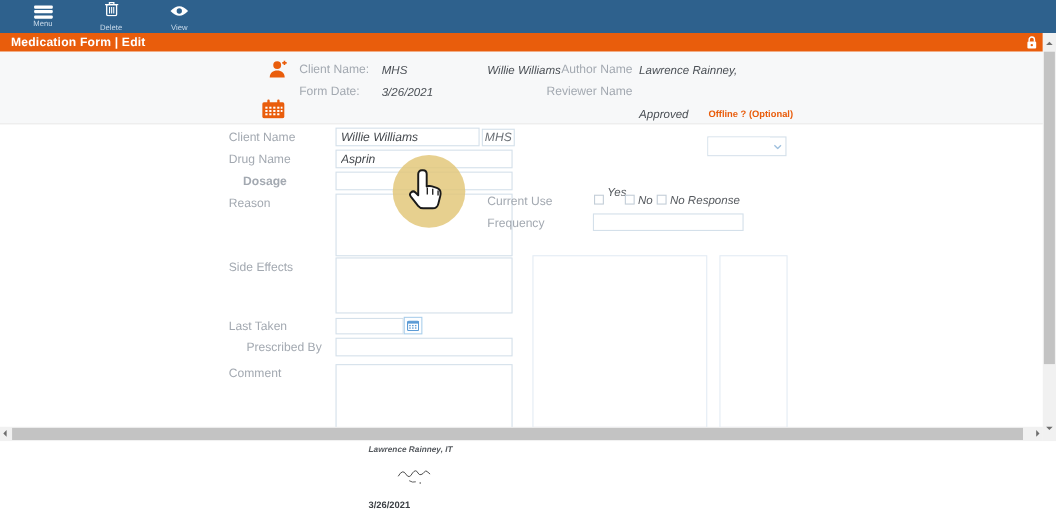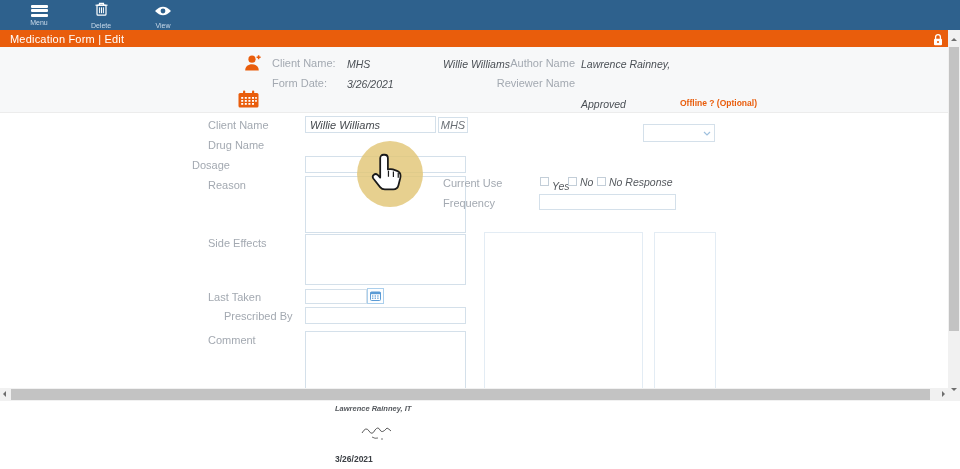--- a/index.html
+++ b/index.html
@@ -11,21 +11,21 @@
            display:flex;align-items:stretch;padding-left:8px;box-sizing:border-box;}
   .tool{width:62px;display:flex;flex-direction:column;align-items:center;justify-content:center;
         gap:2px;cursor:pointer;}
   .tool .tlbl{font-size:7px;color:#c9daea;line-height:7px;}
   .burger{width:17px;height:12px;display:flex;flex-direction:column;justify-content:space-between;}
   .burger i{display:block;height:3px;background:#fff;border-radius:1px;}
 
   
   .titlebar{position:absolute;left:0;top:30px;width:948px;height:17px;background:#e95d0c;
             color:#fff;display:flex;align-items:center;padding-left:10px;box-sizing:border-box;}
-  .titlebar .ttext{font-size:11px;font-weight:normal;letter-spacing:.2px;}
+  .titlebar .ttext{font-size:11px;font-weight:bold;letter-spacing:.2px;}
   .lock{position:absolute;right:5px;top:2px;}
 
   
   .header{position:absolute;left:0;top:47px;width:948px;height:66px;background:#f7f8f9;
           border-bottom:1px solid #ececec;box-sizing:border-box;}
   .hlabel{position:absolute;font-size:11px;color:#a3a9b1;white-space:nowrap;}
   .hval{position:absolute;font-size:10.5px;font-style:italic;color:#4a4f55;white-space:nowrap;}
   .r{text-align:right;}
 
   
@@ -156,22 +156,23 @@
     <span class="hval" style="left:581px;top:11px;">Lawrence Rainney,</span>
     <span class="hlabel r" style="left:460px;top:30px;width:115px;">Reviewer Name</span>
     <span class="hval" style="left:581px;top:51px;">Approved</span>
   </div>
 
   <span class="flabel" style="left:208px;top:119px;">Client Name</span>
   <input class="fi" style="left: 305px; top: 116px; width: 131px; height: 17px;" value="Willie Williams">
   <div class="fi codebox" style="left:438px;top:117px;width:30px;height:16px;color:#6a6f75;">MHS</div>
 
   <span class="flabel" style="left:208px;top:139px;">Drug Name</span>
-
-  <span class="flabel" style="left:192px;top:159px;">Dosage</span>
+  <input class="fi" style="left: 305px; top: 136px; width: 161px; height: 17px;" value="Asprin">
+
+  <span class="flabel" style="left:221px;top:159px;font-weight:bold;">Dosage</span>
   <input class="fi" style="left: 305px; top: 156px; width: 161px; height: 17px;" value="">
 
   <span class="flabel" style="left:208px;top:179px;">Reason</span>
   <textarea class="fi" style="left: 305px; top: 176px; width: 161px; height: 57px;"></textarea>
 
   <span class="flabel" style="left:208px;top:237px;">Side Effects</span>
   <textarea class="fi" style="left: 305px; top: 234px; width: 161px; height: 51px;"></textarea>
 
   <span class="flabel" style="left:208px;top:291px;">Last Taken</span>
   <input class="fi" style="left: 305px; top: 289px; width: 62px; height: 15px;" value="">
@@ -191,30 +192,30 @@
   </span>
 
   <span class="flabel" style="left:224px;top:310px;">Prescribed By</span>
   <input class="fi" style="left: 305px; top: 307px; width: 161px; height: 17px;" value="">
 
   <span class="flabel" style="left:208px;top:334px;">Comment</span>
   <textarea class="fi" style="left: 305px; top: 331px; width: 161px; height: 59px;"></textarea>
 
   <span class="flabel" style="left:443px;top:177px;width:92px;">Current Use</span>
   <span class="cb" style="left:540px;top:177px;"></span>
-  <span class="cblbl" style="left:552px;top:180px;">Yes</span>
+  <span class="cblbl" style="left:552px;top:169px;">Yes</span>
   <span class="cb" style="left:568px;top:177px;"></span>
   <span class="cblbl" style="left:580px;top:176px;">No</span>
   <span class="cb" style="left:597px;top:177px;"></span>
   <span class="cblbl" style="left:609px;top:176px;">No Response</span>
 
   <span class="flabel" style="left:443px;top:197px;width:92px;">Frequency</span>
   <input class="fi" style="left: 539px; top: 194px; width: 137px; height: 16px;" value="">
 
-  <span class="offlbl" style="left:644px;top:98px;margin-left:36px;">Offline ? (Optional)</span>
+  <span class="offlbl" style="left:644px;top:98px;">Offline ? (Optional)</span>
   <div class="dd" style="left:643px;top:124px;width:72px;height:18px;">
     <span class="ddval fi" style="position:static;border:none;"></span>
     <span class="ddbtn">
       <svg width="8" height="5" viewBox="0 0 8 5">
           <polyline points="1,1 4,4 7,1" fill="none" stroke="#9fc0de" stroke-width="1.2"></polyline>
         </svg>
     </span>
   </div>
 
   <div class="panel" style="left:484px;top:232px;width:159px;height:157px;"></div>

